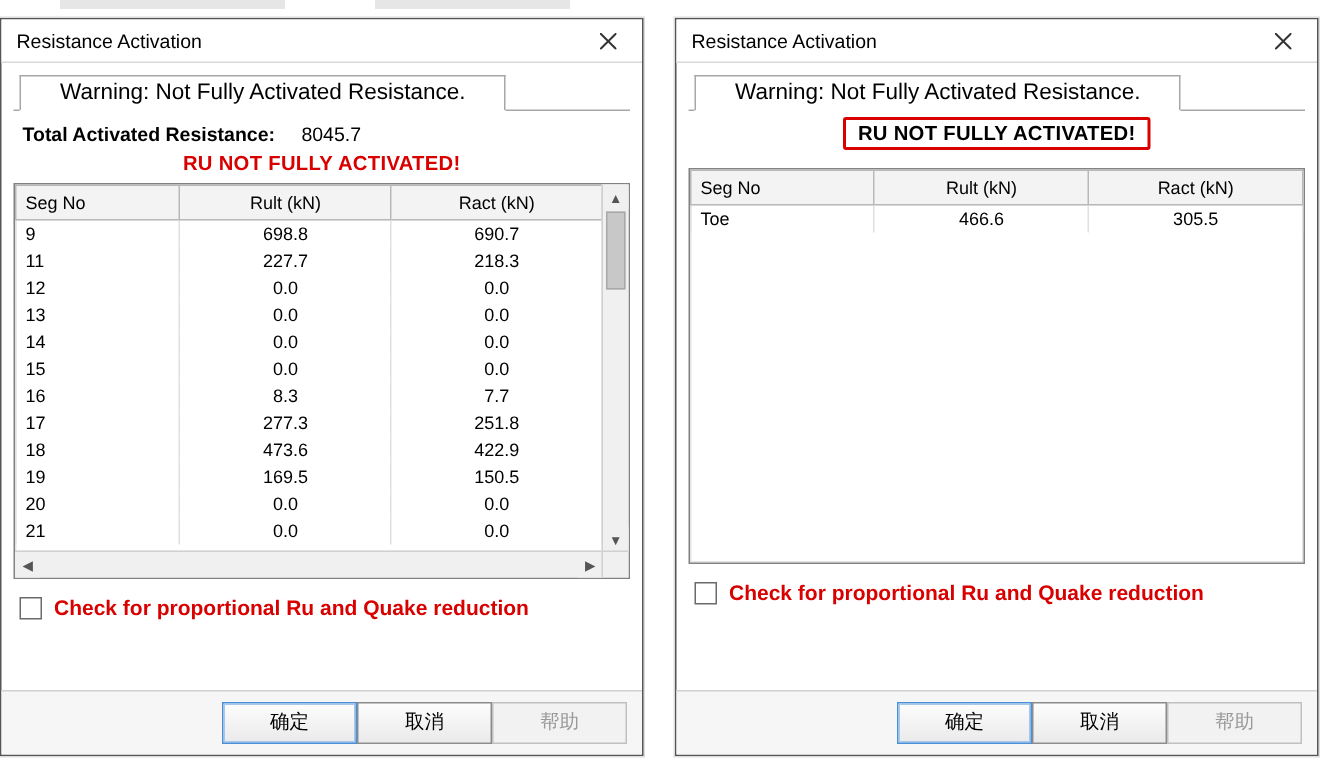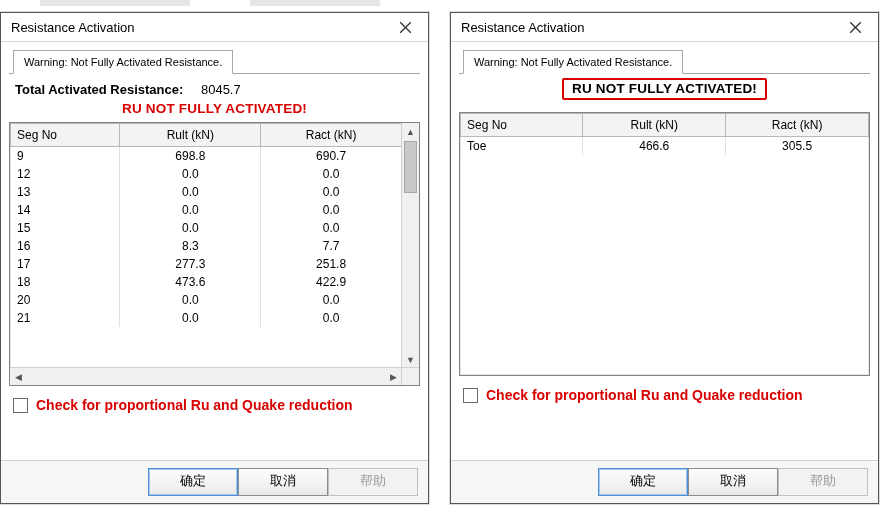--- a/index.html
+++ b/index.html
@@ -67,26 +67,26 @@
     position: absolute;
     left: 0; right: 0; bottom: 0;
     height: 0;
     border-bottom: 1px solid #a7a7a7;
   }
   .tab {
     position: absolute;
     left: 4px;
     bottom: 0;
     height: 22px;
-    padding: 0 10px;
+    padding: 0 26px;
     line-height: 22px;
     border: 1px solid #a7a7a7;
     border-bottom: 1px solid #fff;
     background: #fff;
-    font-size: 11px;
+    font-size: 15px;
   }
 
   .total-line {
     margin: 8px 4px 4px 6px;
     font-size: 13px;
   }
   .total-line .tlabel {
     font-weight: 600;
     margin-right: 8px;
   }
@@ -302,20 +302,25 @@
                 <th class="num" style="width:36%;">Ract (kN)</th>
               </tr>
             </thead>
             <tbody id="left-rows">
                 <tr>
                   <td>9</td>
                   <td class="num">698.8</td>
                   <td class="num">690.7</td>
                 </tr>
                 <tr>
+                  <td>11</td>
+                  <td class="num">227.7</td>
+                  <td class="num">218.3</td>
+                </tr>
+                <tr>
                   <td>12</td>
                   <td class="num">0.0</td>
                   <td class="num">0.0</td>
                 </tr>
                 <tr>
                   <td>13</td>
                   <td class="num">0.0</td>
                   <td class="num">0.0</td>
                 </tr>
                 <tr>
@@ -335,20 +340,25 @@
                 </tr>
                 <tr>
                   <td>17</td>
                   <td class="num">277.3</td>
                   <td class="num">251.8</td>
                 </tr>
                 <tr>
                   <td>18</td>
                   <td class="num">473.6</td>
                   <td class="num">422.9</td>
+                </tr>
+                <tr>
+                  <td>19</td>
+                  <td class="num">169.5</td>
+                  <td class="num">150.5</td>
                 </tr>
                 <tr>
                   <td>20</td>
                   <td class="num">0.0</td>
                   <td class="num">0.0</td>
                 </tr>
                 <tr>
                   <td>21</td>
                   <td class="num">0.0</td>
                   <td class="num">0.0</td>

